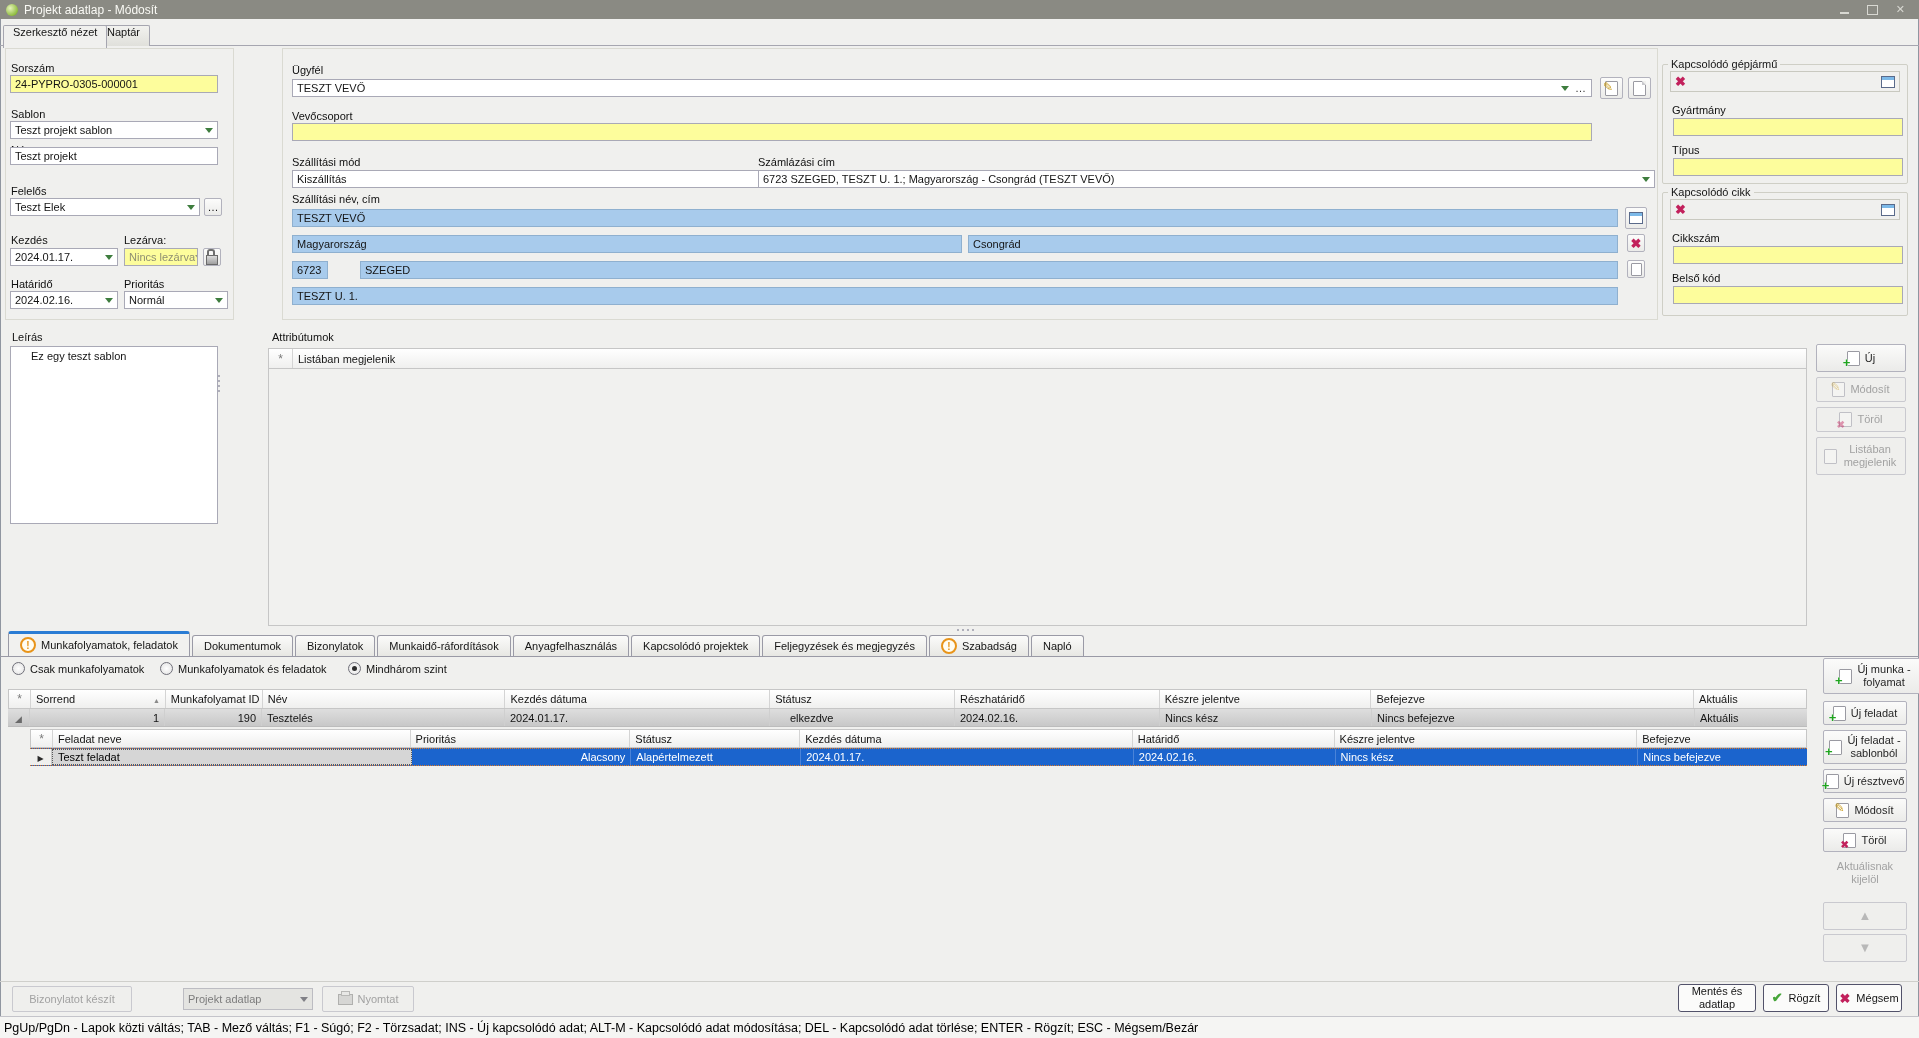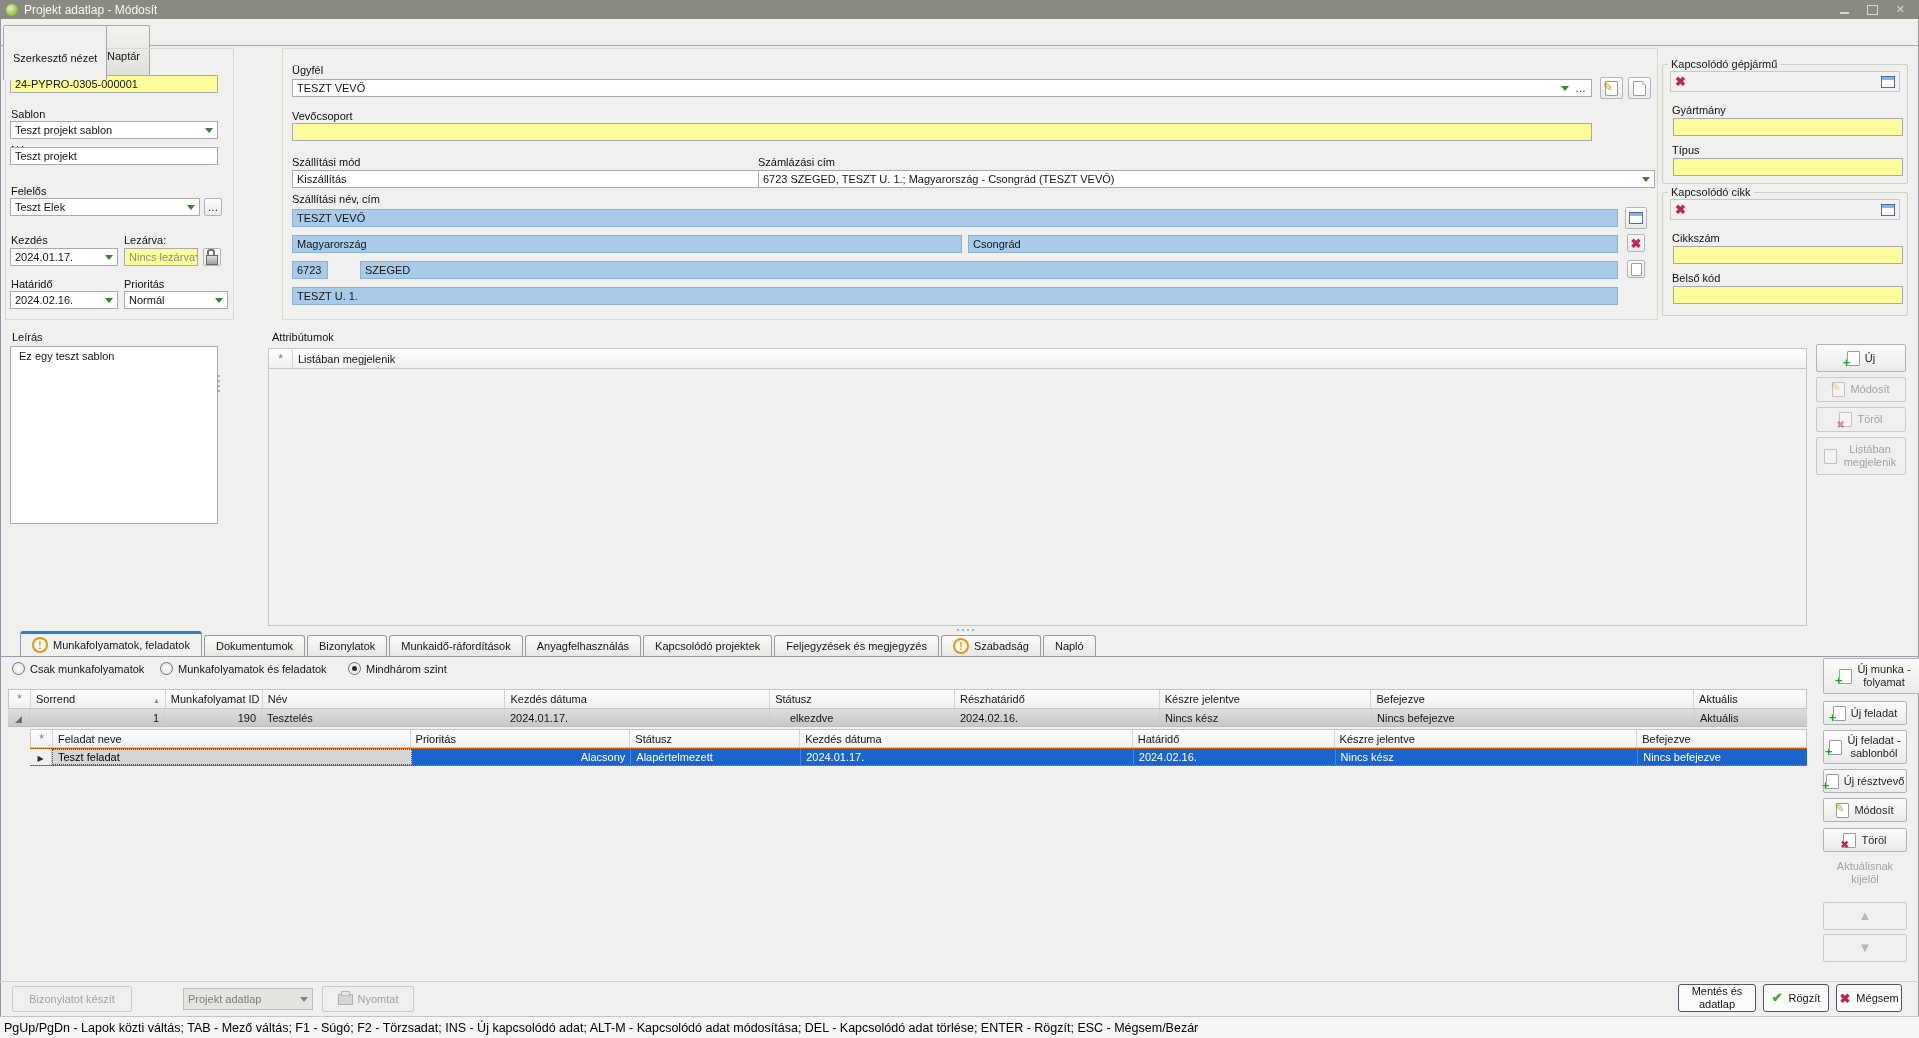--- a/index.html
+++ b/index.html
@@ -12,21 +12,21 @@
   
   .titlebar{position:absolute;left:0;top:0;width:1919px;height:19px;background:#8a8a83;display:flex;align-items:center;padding:0 6px;box-sizing:border-box;gap:6px}
   .app-logo{width:12px;height:12px;border-radius:50%;background:radial-gradient(circle at 35% 35%,#e6f3bb,#8fbc3f 70%,#5d8426);flex:none}
   .titletext{color:#fafaf5;font-size:12px;white-space:nowrap}
   .wctrls{margin-left:auto;display:flex;gap:18px;align-items:center;padding-right:8px}
   .wc{color:#d8d8d2;font-size:11px;line-height:1}
   .wc-min{width:9px;height:2px;background:#d8d8d2;margin-top:6px}
   .wc-max{width:9px;height:8px;border:1px solid #d8d8d2}
   
   .tabline{position:absolute;left:0;top:45px;width:1919px;border-top:1px solid #a6a6b0}
-  .ttab{position:absolute;top:25px;height:20px;display:flex;align-items:flex-end;padding:16px 9px;border:1px solid #a6a6b0;border-bottom:none;background:linear-gradient(#f2f2ef,#e0e0db);border-radius:2px 2px 0 0;white-space:nowrap}
+  .ttab{position:absolute;top:25px;height:20px;display:flex;align-items:flex-start;padding:0 9px;border:1px solid #a6a6b0;border-bottom:none;background:linear-gradient(#f2f2ef,#e0e0db);border-radius:2px 2px 0 0;white-space:nowrap}
   .ttab.active{background:#f0f0ee;height:22px;z-index:5}
   
   .lbl{position:absolute;white-space:nowrap;color:#101010}
   .fld{position:absolute;box-sizing:border-box;height:18px;border:1px solid #a9a9b6;background:#fff;display:flex;align-items:center;padding:0 4px;overflow:hidden;white-space:nowrap}
   .fld.yellow{background:#fdfd9c}
   .fld.blue{background:#a8cbec;border-color:#8fb0cf}
   .fld.graytext{color:#8f8f72}
   .arr{width:0;height:0;border-left:4px solid transparent;border-right:4px solid transparent;border-top:5px solid #3e7d3e;margin-left:auto;flex:none}
   .arr.dis{border-top-color:#9a9a7a}
   .arr.gray{border-top-color:#808086}
@@ -57,36 +57,36 @@
   .sortasc::after{content:"▲";font-size:7px;color:#8a8a8a}
   .expander::after{content:"◢";font-size:9px;color:#6a6a6a}
   .rowmark::after{content:"▶";font-size:8px;color:#2a2a2a}
   .dots{position:absolute;display:flex;gap:3px;align-items:center;justify-content:center}
   .dots i{width:2px;height:2px;background:#9a9aa8;border-radius:50%;display:block}
   .dots.v{flex-direction:column}
   
   .panelbox{position:absolute;border:1px solid #d6d6cd;box-sizing:border-box}
   .grp{position:absolute;border:1px solid #cfcfc6;border-radius:2px;box-sizing:border-box}
   .grp-label{position:absolute;background:#f0f0ee;padding:0 3px;white-space:nowrap;z-index:2}
-  .ta{position:absolute;border:1px solid #a9a9b6;background:#fff;box-sizing:border-box;padding:3px 8px;overflow:hidden}
+  .ta{position:absolute;border:1px solid #a9a9b6;background:#fff;box-sizing:border-box;padding:3px 20px;overflow:hidden}
   
   .ghead{position:absolute;display:flex;background:linear-gradient(#ffffff,#efefee);border:1px solid #c6c6c6;box-sizing:border-box}
   .hc{box-sizing:border-box;border-right:1px solid #d4d4d4;padding:0 5px;display:flex;align-items:center;gap:4px;overflow:hidden;white-space:nowrap;height:100%}
   .grow{position:absolute;display:flex;box-sizing:border-box}
   .c{box-sizing:border-box;padding:0 5px;display:flex;align-items:center;overflow:hidden;white-space:nowrap;height:100%}
   .r{justify-content:flex-end}
   .gbody{position:absolute;background:#f1f1ef;border:1px solid #c6c6c6;border-top:none;box-sizing:border-box}
   .masterrow{background:linear-gradient(#dedede,#c8c8c8);border-bottom:1px solid #bcbcbc}
   .masterrow .c{border-right:1px solid #cfcfcf}
   .taskrow{background:#1b64cd;color:#fff;border-top:1px dotted #e07820;border-bottom:1px dotted #e07820}
   .taskrow .c{border-right:1px solid #4a83d8}
   .taskrow .focuscell{background:#d6d6d6;color:#000;border:1px dotted #5a5a5a}
   .taskrow .ind{background:#efefed;border-right:1px solid #c6c6c6}
   
-  .btabs{position:absolute;left:0;top:632px;width:1919px;height:25px;border-bottom:1px solid #9a9aa6;display:flex;align-items:flex-end;padding-left:20px;box-sizing:border-box;gap:2px}
+  .btabs{position:absolute;left:0;top:632px;width:1919px;height:25px;border-bottom:1px solid #9a9aa6;display:flex;align-items:flex-end;padding-left:8px;box-sizing:border-box;gap:2px}
   .btab{display:flex;align-items:center;gap:5px;padding:0 11px;height:21px;border:1px solid #9a9aa6;border-bottom:none;background:linear-gradient(#fbfbfa,#e7e7e3);border-radius:3px 3px 0 0;white-space:nowrap;box-sizing:border-box}
   .btab.active{background:#f1f1ef;border-top:3px solid #2a7cd4;height:25px;position:relative;z-index:3}
   
   .radio-item{position:absolute;display:flex;align-items:center;gap:5px;white-space:nowrap}
   .rdo{width:13px;height:13px;border-radius:50%;border:1px solid #70707a;background:radial-gradient(#ffffff,#e0e0e0);box-sizing:border-box;flex:none}
   .rdo.on::after{content:"";display:block;width:5px;height:5px;margin:3px;border-radius:50%;background:#2e2e2e}
   
   .footer-sep{position:absolute;left:0;top:981px;width:1919px;border-top:1px solid #cfcfcb}
   .pbtn{position:absolute;box-sizing:border-box;border:1px solid #52526a;background:#fbfbfa;border-radius:3px;display:flex;align-items:center;justify-content:center;gap:6px;text-align:center;line-height:1.15}
   .statusbar{position:absolute;left:0;top:1016px;width:1919px;height:22px;background:#f5f5f3;border-top:1px solid #c4c4ca;display:flex;align-items:center;padding:0 4px;box-sizing:border-box;font-size:12.5px;color:#000;white-space:nowrap}

